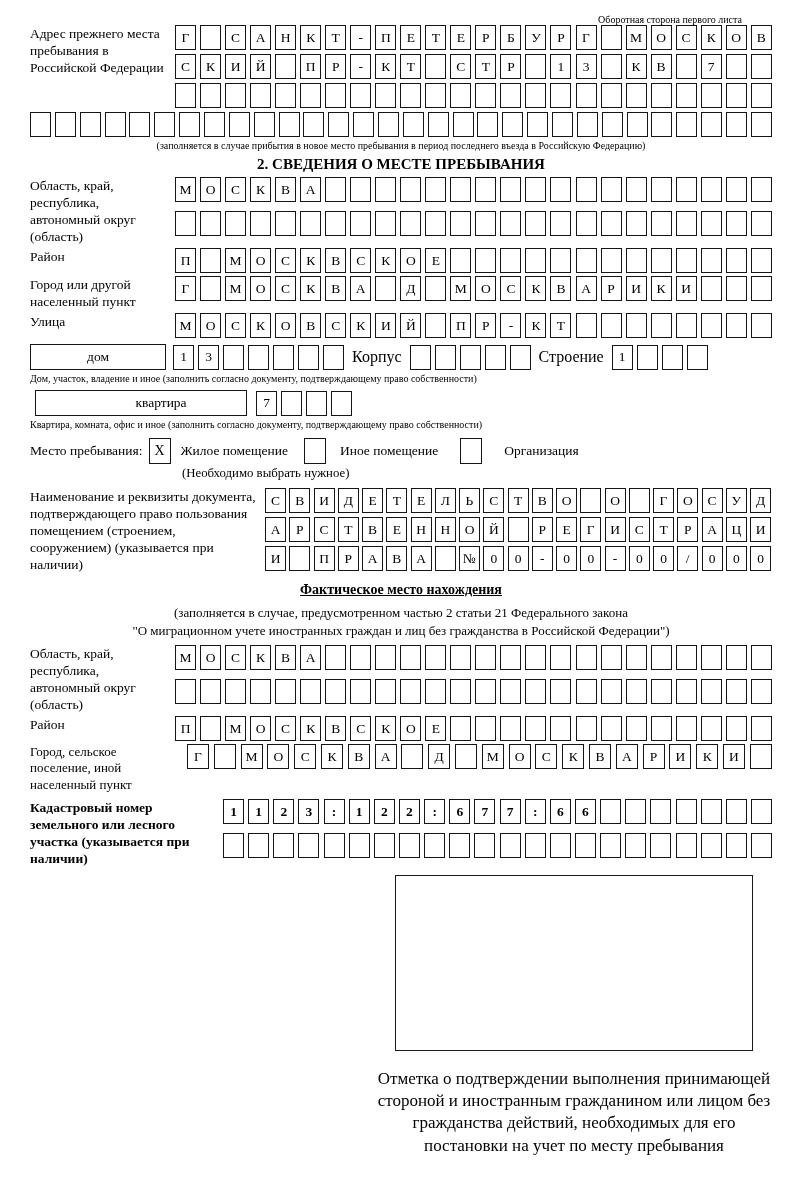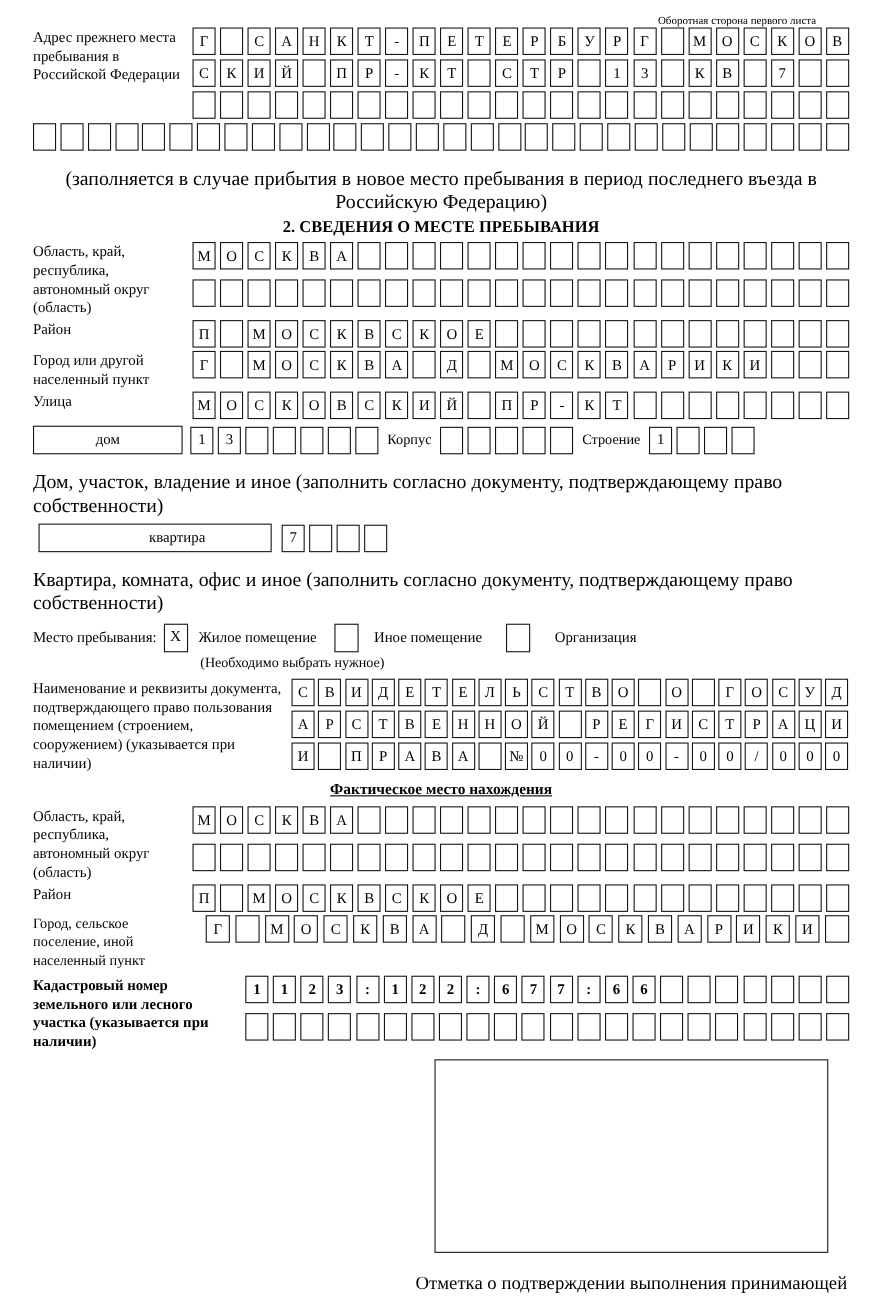--- a/index.html
+++ b/index.html
@@ -32,38 +32,38 @@
   .w-city2 .cell { width:22px; flex:0 0 22px; }
 
   .fieldblock { display:flex; align-items:flex-start; margin-top:3px; }
   .flabel { width:145px; flex:0 0 145px; font-size:13.5px; line-height:1.26; padding-right:8px; }
   .flabel--wide   { width:157px; flex:0 0 157px; font-size:13px; }
   .flabel--doc    { width:235px; flex:0 0 235px; }
   .flabel--kad    { width:193px; flex:0 0 193px; }
   .rows { display:flex; flex-direction:column; gap:4px; }
   .rows--loose { gap:9px; }
 
-  .caption { font-size:18px; margin-top:15px; }
+  .caption { font-size:10px; margin-top:3px; }
   .caption--center { text-align:center; }
   .sec-title { text-align:center; font-weight:bold; font-size:15px; margin-top:5px; margin-bottom:4px; }
   .sub-title { text-align:center; font-weight:bold; font-size:14px; margin-top:9px;text-decoration:underline; }
   .note-2line { text-align:center; font-size:13px; line-height:1.35; margin-top:6px; }
 
   
   .houserow { display:flex; align-items:center; margin-top:6px; }
   .inline-box {
     border:1.6px solid #151515; height:26px;
     display:flex; align-items:center; justify-content:center;
     font-size:13.5px;
   }
   .box-dom { width:136px; }
   .box-kv  { width:212px; margin-left:5px;padding-left:40px; }
   .gaprow { display:flex; gap:4px; }
   .gaprow .cell { flex:0 0 21px; }
-  .inline-lbl { font-size:13px; padding:0 8px; }
+  .inline-lbl { font-size:16px; padding:0 8px; }
 
   
   .stayrow { display:flex; align-items:center; margin-top:8px; font-size:13.5px; }
   .chk {
     width:22px; height:26px; flex:0 0 22px;
     border:1.7px solid #151515;
     display:flex; align-items:center; justify-content:center;
     font-size:14px;
   }
   .stay-note { font-size:12.8px; margin-left:152px; margin-top:2px; }
@@ -472,20 +472,24 @@
           <span class="cell">0</span>
           <span class="cell">/</span>
           <span class="cell">0</span>
           <span class="cell">0</span>
           <span class="cell">0</span>
         </div>
     </div>
   </div>
 
   <div class="sub-title">Фактическое место нахождения</div>
+  <div class="note-2line">
+    <div>(заполняется в случае, предусмотренном частью 2 статьи 21 Федерального закона</div>
+    <div>"О миграционном учете иностранных граждан и лиц без гражданства в Российской Федерации")</div>
+  </div>
 
   <div class="fieldblock" style="margin-top:6px;">
     <div class="flabel">Область, край, республика, автономный округ (область)</div>
     <div class="rows rows--loose">
       <div class="cellrow w-main">
           <span class="cell">М</span>
           <span class="cell">О</span>
           <span class="cell">С</span>
           <span class="cell">К</span>
           <span class="cell">В</span>

